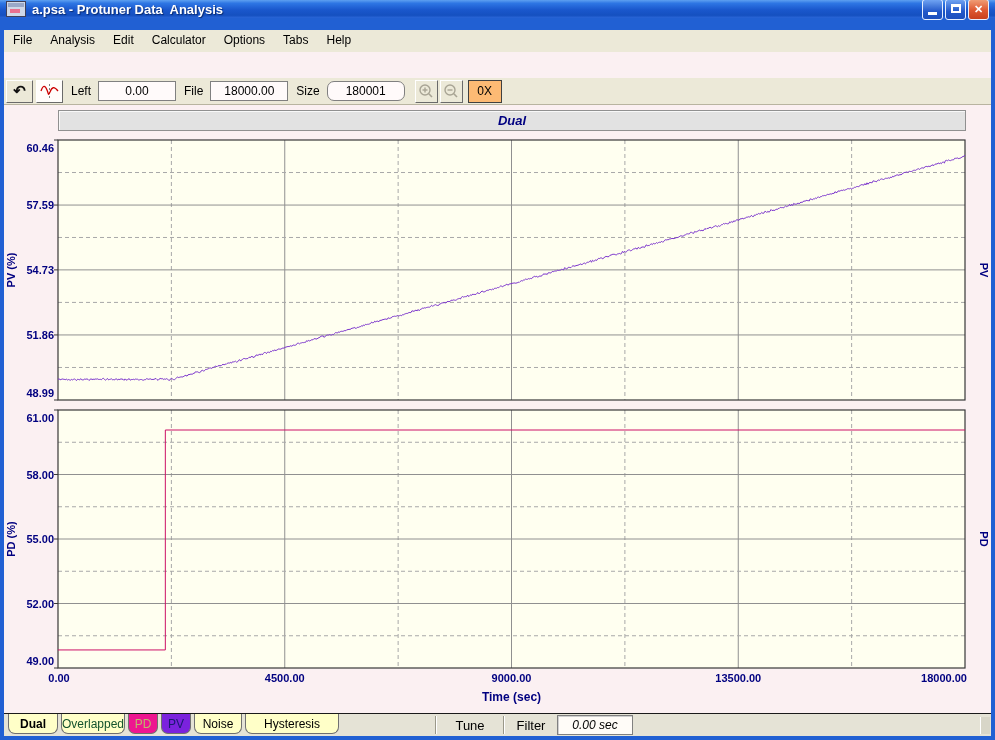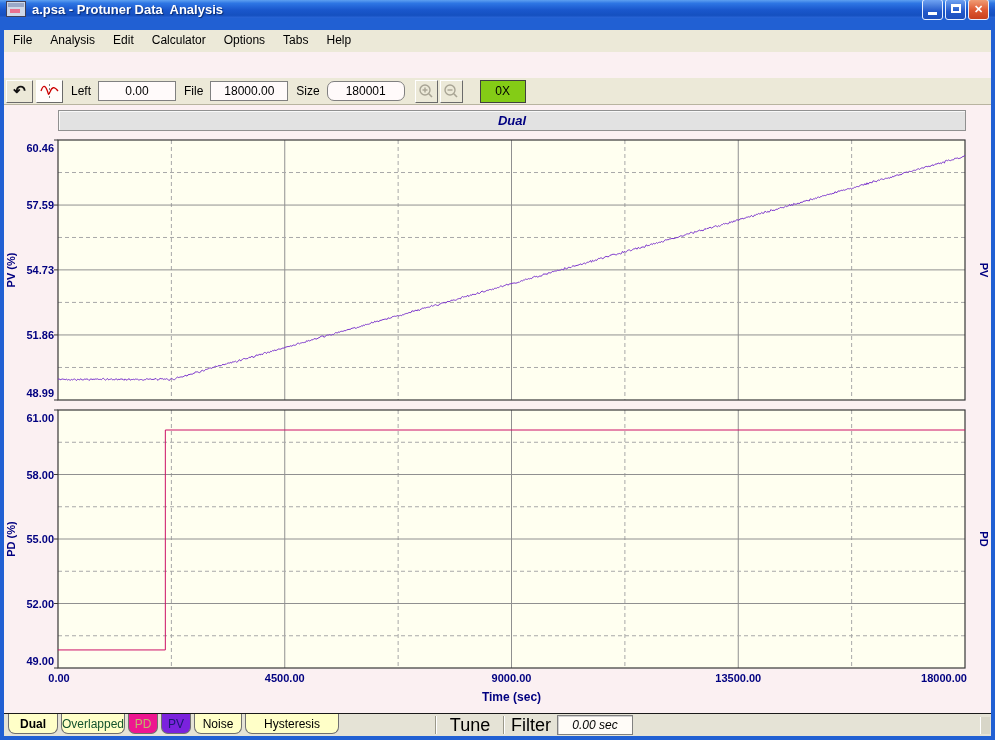--- a/index.html
+++ b/index.html
@@ -49,40 +49,40 @@
   .tlabel { margin-left:8px; }
   .tfield { height:20px; background:#FFFAFA; border:1px solid #808080; text-align:center;
     font-size:12px; color:#000; display:flex; align-items:center; justify-content:center; }
   .f-left { width:78px; margin-left:7px; }
   .f-right { width:78px; margin-left:7px; }
   .f-size { width:78px; margin-left:7px;border-radius:7px; }
   .zbtn { width:23px; height:23px; background:#ECE9D8; border:1px solid;
     border-color:#fff #6a6a6a #6a6a6a #fff; display:flex; align-items:center; justify-content:center; cursor:pointer; }
   .zbtn.zin { margin-left:10px; }
   .zbtn.zout { margin-left:2px; }
-  .btn-0x { width:46px; height:23px; margin-left:17px; background:#84cc16; border:1px solid #404040;
+  .btn-0x { width:34px; height:23px; margin-left:5px; background:#fdba74; border:1px solid #404040;
     font-size:12px; color:#000; display:flex; align-items:center; justify-content:center; cursor:pointer; }
 
   
   .content { position:absolute; top:75px; left:0; right:0; height:608px; background:#FBF0F2; }
   .dual-bar { position:absolute; left:54px; top:5px; width:908px; height:21px; background:#E2E2E2;
     border:1px solid #909090; box-shadow:inset 1px 1px 0 #f8f8f8;
     display:flex; align-items:center; justify-content:center;
     font-size:13px; font-weight:bold; font-style:italic; color:#000080; }
   #charts { position:absolute; left:0; top:30px; }
 
   
   .tabbar { position:absolute; left:0; right:0; bottom:0; height:23px; background:#E5E3D6;
     border-top:1px solid #1a1a1a; }
   .tabs { position:absolute; left:4px; top:0; display:flex; gap:3px; }
   .tab { height:20px; border:1px solid #707070; border-top:none; border-radius:0 0 7px 7px;
     font-size:12px; display:flex; align-items:center; justify-content:center; cursor:pointer; }
   .tab.active { font-weight:bold; }
   .vsep { position:absolute; top:2px; bottom:2px; width:1px; background:#9a9889; box-shadow:1px 0 0 #fff; }
-  .flatbtn { position:absolute; top:0; height:22px; font-size:18px; color:#000;
+  .flatbtn { position:absolute; top:0; height:22px; font-size:13px; color:#000;
     display:flex; align-items:center; justify-content:center; cursor:pointer; }
   .timebox { position:absolute; top:1px; left:553px; width:76px; height:20px; background:#FFFCF8;
     border:1px solid #808080; box-shadow:inset 1px 1px 0 #d0d0d0; font-size:12px; color:#000;
     display:flex; align-items:center; justify-content:center;font-style:italic; }
   .grip { position:absolute; right:1px; top:3px; width:10px; height:17px; background:#d8d6c8;
     border-left:1px solid #fff; }
 </style>
 </head>
 <body>
 

